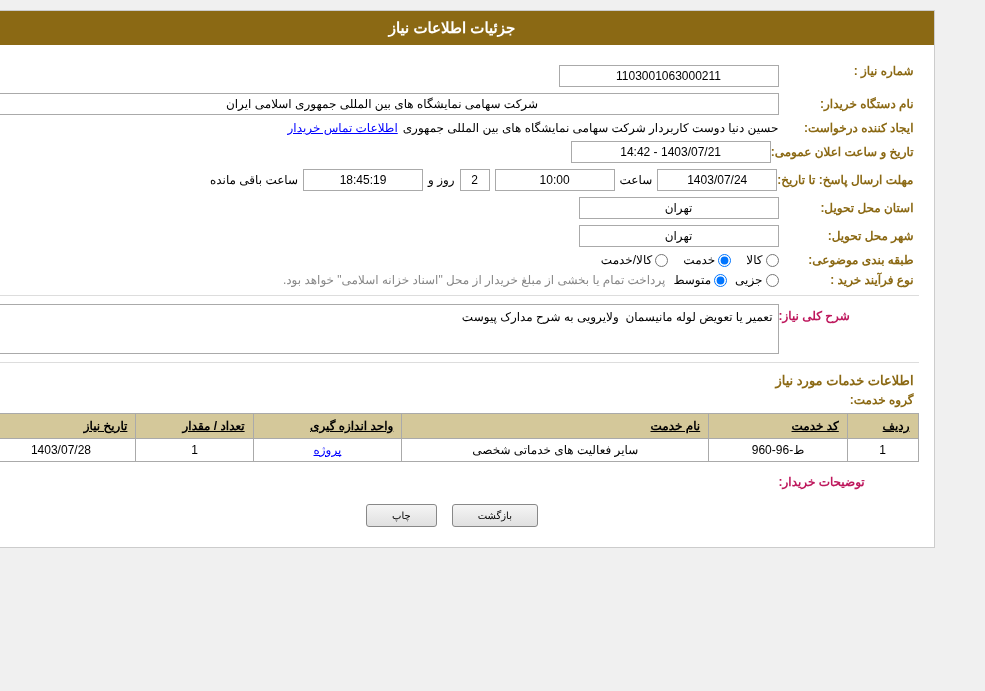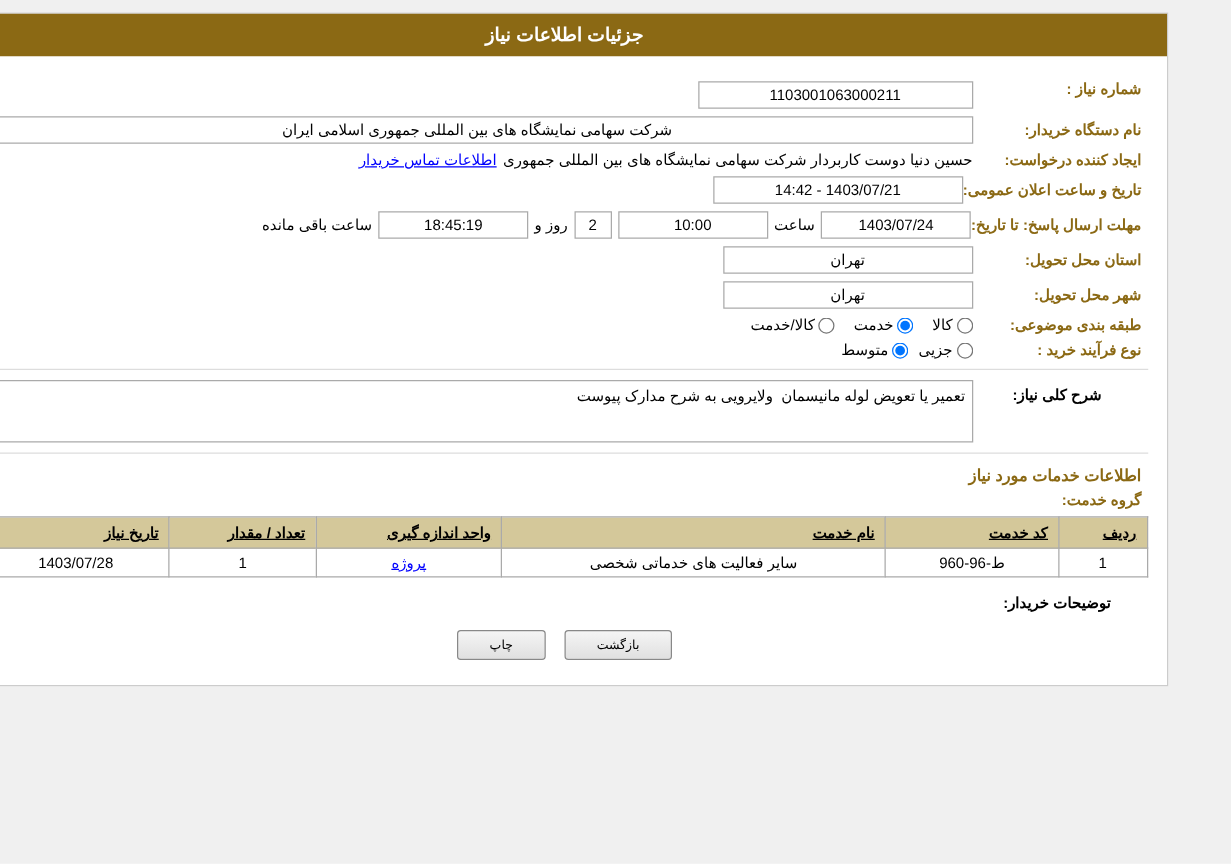--- a/index.html
+++ b/index.html
@@ -171,24 +171,24 @@
     .main-wrapper {
       position: relative;
       width: 884px;
     }
     .need-desc-row {
       display: flex;
       align-items: flex-start;
       margin-bottom: 6px;
     }
     .notes-label {
-      color: #000000;
+      color: #be185d;
       font-weight: bold;
       min-width: 140px;
-      text-align: center;
+      text-align: left;
       padding-right: 5px;
       padding-top: 5px;
       white-space: nowrap;
     }
   </style>
 </head>
 <body>
 
 <div class="main-wrapper">
   <div class="container">
@@ -267,20 +267,21 @@
         <span class="label">نوع فرآیند خرید :</span>
         <div class="process-row">
           <div class="process-item">
             <input type="radio" name="process" style="">
             <span>جزیی</span>
           </div>
           <div class="process-item">
             <input type="radio" name="process" checked="" style="">
             <span>متوسط</span>
           </div>
+          <span class="process-label">پرداخت تمام یا بخشی از مبلغ خریدار از محل "اسناد خزانه اسلامی" خواهد بود.</span>
         </div>
       </div>
 
       <div class="divider"></div>
 
       <div class="need-desc-row">
         <span class="notes-label">شرح کلی نیاز:</span>
         <textarea class="textarea-box" rows="2" style="">تعمیر یا تعویض لوله مانیسمان  ولایرویی به شرح مدارک پیوست</textarea>
       </div>
 

